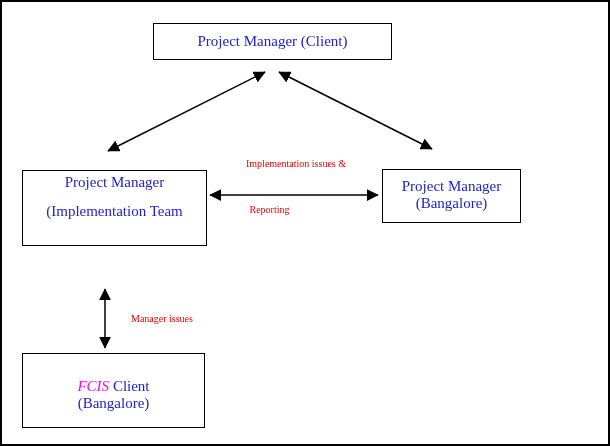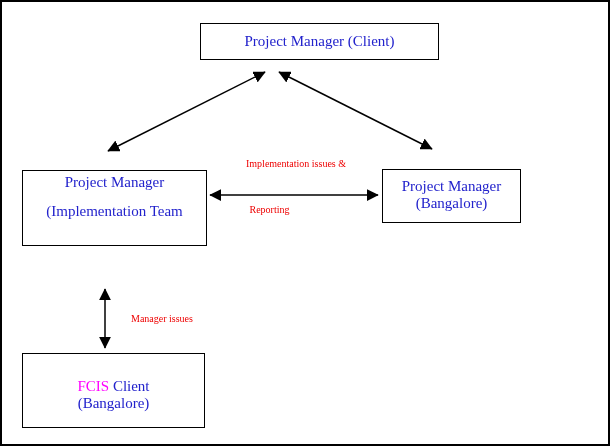--- a/index.html
+++ b/index.html
@@ -29,36 +29,36 @@
     border: 1.5px solid var(--line, #000);
     background: var(--background, #fff);
     color: var(--box-text, #2222cc);
     font-size: 15px;
     line-height: 17px;
     text-align: center;
   }
 
   .box-client {
     left: 151px; top: 21px; width: 239px; height: 37px;
-    display: flex; align-items: center; justify-content: center; margin-left: 47px;
+    display: flex; align-items: center; justify-content: center;
   }
   .box-implementation {
     left: 20px; top: 168px; width: 185px; height: 76px;
     padding-top: 3px;
   }
   .box-implementation .para2 { margin-top: 12px; }
   .box-bangalore {
     left: 380px; top: 167px; width: 139px; height: 54px;
     padding-top: 8px;
   }
   .box-fcis {
     left: 20px; top: 351px; width: 183px; height: 75px;
     padding-top: 24px;
   }
-  .fcis-name { color: var(--fcis-text, #ff00ff); }
+  .fcis-name { color: var(--fcis-text, #ff00ff); font-style: italic; }
 
   .red-label {
     position: absolute;
     color: var(--label-text, #ee0000);
     font-size: 10px;
     line-height: 18px;
     white-space: nowrap;
   }
   .label-impl-issues { left: 205px; top: 153px; width: 178px; text-align: center; }
   .label-reporting  { left: 205px; top: 199px; width: 125px; text-align: center; font-family: Liberation Serif, serif; }

